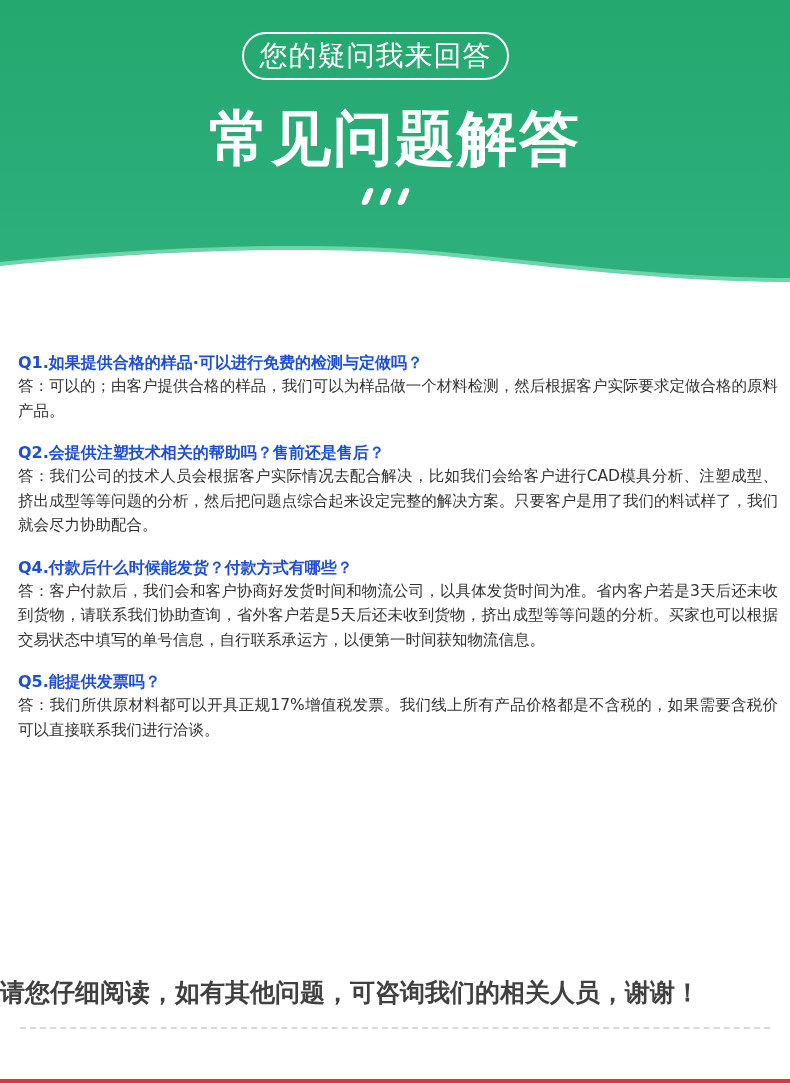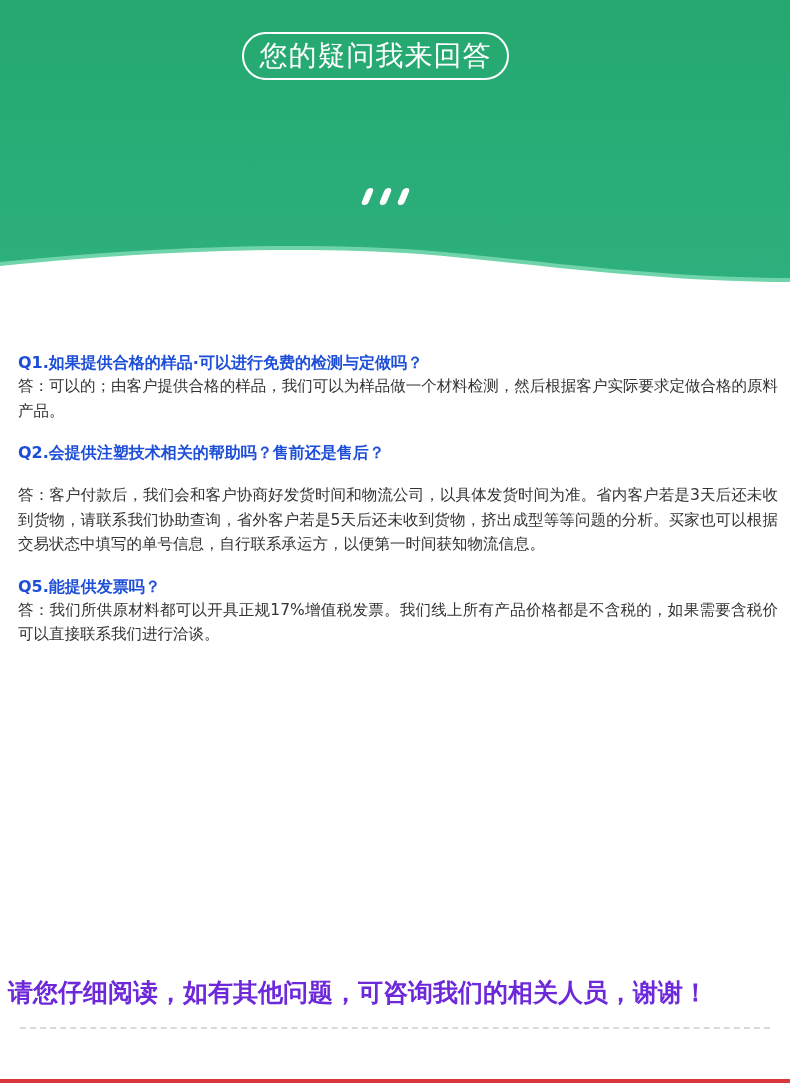--- a/index.html
+++ b/index.html
@@ -39,22 +39,22 @@
     height: 22px; white-space: nowrap;
   }
   .a {
     color: #333333; font-size: 15.5px; line-height: 24.5px;
     text-align: justify;
   }
   .a p { margin: 0; }
   .a p.indent { text-indent: 2em; }
 
   .footer-note {
-    position: absolute; left: 0; top: 975px; width: 708px; text-align: right;
-    color: #6d28d9; font-size: 25px; font-weight: bold; line-height: 36px;
+    position: absolute; left: 0; top: 975px; width: 708px; text-align: left;
+    color: #404040; font-size: 25px; font-weight: bold; line-height: 36px;
     letter-spacing: 0px;
   }
   .dashed-divider {
     position: absolute; left: 20px; top: 1027px; width: 750px; height: 0;
     border-top: 2px dashed #d9d9d9;
   }
   .bottom-bar {
     position: absolute; left: 0; top: 1079px; width: 790px; height: 4px;
     background: #d9363e;
   }
@@ -68,38 +68,43 @@
       <linearGradient id="g" x1="0" y1="0" x2="0" y2="1">
         <stop offset="0" stop-color="#24a86f"></stop>
         <stop offset="1" stop-color="#2db07d"></stop>
       </linearGradient>
     </defs>
     <path d="M0,0 L790,0 L790,282 C650,282 520,262 420,254 C300,246 160,250 0,266 Z" fill="#6fd4a9"></path>
     <path d="M0,0 L790,0 L790,278 C650,278 520,258 420,250 C300,242 160,246 0,262 Z" fill="url(#g)"></path>
   </svg>
 
   <div class="pill">您的疑问我来回答</div>
+  <div class="main-title">常见问题解答</div>
   <div class="dashes">
     <span class="dash" style="left:4px"></span>
     <span class="dash" style="left:22px"></span>
     <span class="dash" style="left:40px"></span>
   </div>
 </div>
 
 <div class="faq">
   <div class="qa">
     <div class="q">Q1.如果提供合格的样品·可以进行免费的检测与定做吗？</div>
     <div class="a">
       <p>答：可以的；由客户提供合格的样品，我们可以为样品做一个材料检测，然后根据客户实际要求定做合格的原料产品。</p>
     </div>
   </div>
   <div class="qa">
     <div class="q">Q2.会提供注塑技术相关的帮助吗？售前还是售后？</div>
+    <div class="a">
+      <p>答：我们公司的技术人员会根据客户实际情况去配合解决，比如我们会给客户进行CAD模具分析、注塑成型、挤出成型等等问题的分析，然后把问题点综合起来设定完整的解决方案。只要客户是用了我们的料试样了，我们就会尽力协助配合。</p>
+    </div>
   </div>
   <div class="qa">
+    <div class="q">Q4.付款后什么时候能发货？付款方式有哪些？</div>
     <div class="a">
       <p>答：客户付款后，我们会和客户协商好发货时间和物流公司，以具体发货时间为准。省内客户若是3天后还未收到货物，请联系我们协助查询，省外客户若是5天后还未收到货物，挤出成型等等问题的分析。买家也可以根据交易状态中填写的单号信息，自行联系承运方，以便第一时间获知物流信息。</p>
     </div>
   </div>
   <div class="qa">
     <div class="q">Q5.能提供发票吗？</div>
     <div class="a">
       <p>答：我们所供原材料都可以开具正规17%增值税发票。我们线上所有产品价格都是不含税的，如果需要含税价可以直接联系我们进行洽谈。</p>
     </div>
   </div>

